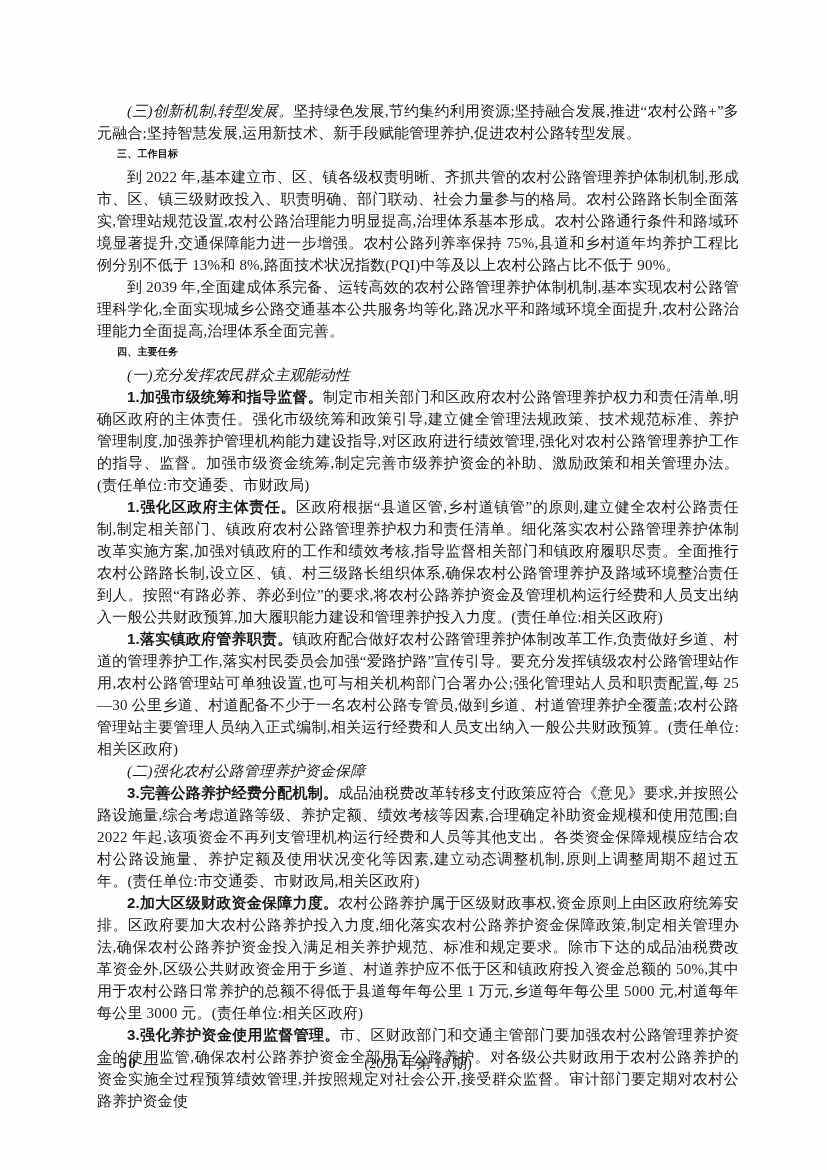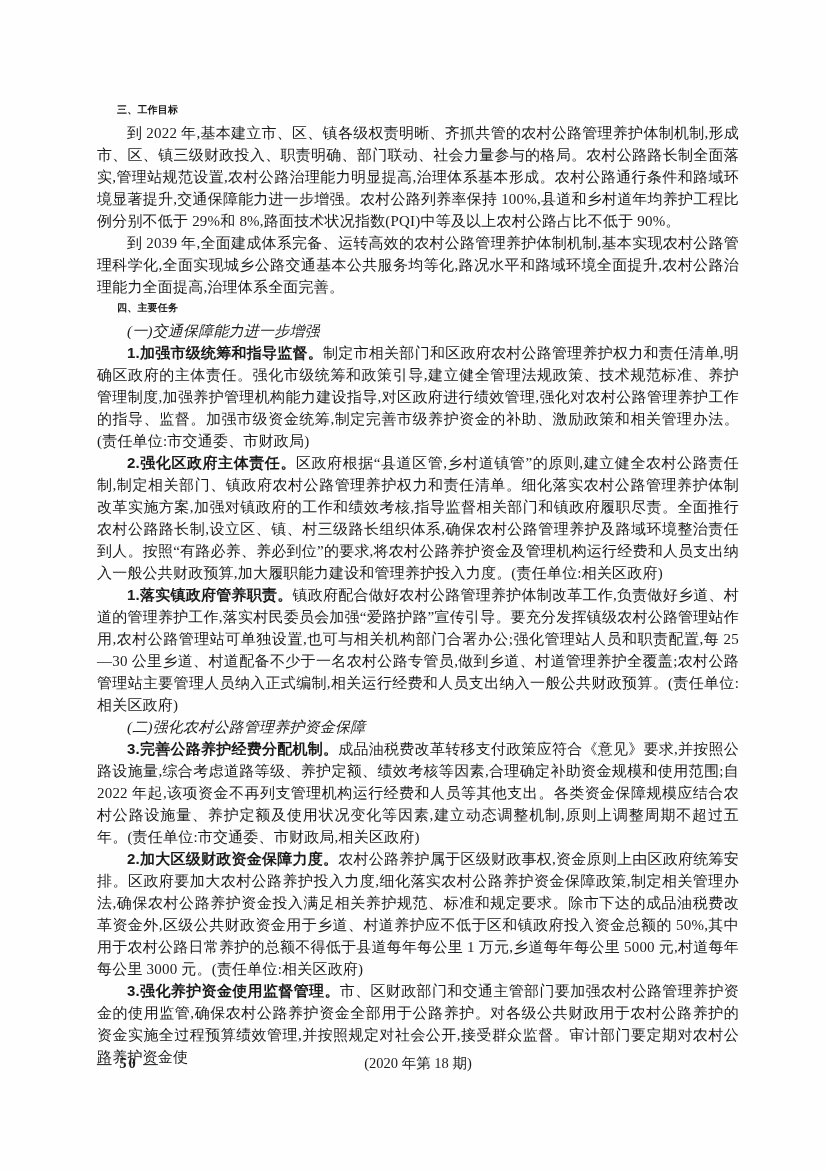--- a/index.html
+++ b/index.html
@@ -69,27 +69,28 @@
     right: 0;
     top: 0;
     text-align: center;
   }
 </style>
 </head>
 <body>
 
 <div class="page">
   <div class="doc-body">
+      <p class="para"><span class="lead-kai">(三)创新机制,转型发展。</span>坚持绿色发展,节约集约利用资源;坚持融合发展,推进“农村公路+”多元融合;坚持智慧发展,运用新技术、新手段赋能管理养护,促进农村公路转型发展。</p>
       <p class="heading">三、工作目标</p>
-      <p class="para">到 2022 年,基本建立市、区、镇各级权责明晰、齐抓共管的农村公路管理养护体制机制,形成市、区、镇三级财政投入、职责明确、部门联动、社会力量参与的格局。农村公路路长制全面落实,管理站规范设置,农村公路治理能力明显提高,治理体系基本形成。农村公路通行条件和路域环境显著提升,交通保障能力进一步增强。农村公路列养率保持 100%,县道和乡村道年均养护工程比例分别不低于 29%和 8%,路面技术状况指数(PQI)中等及以上农村公路占比不低于 90%。</p>
+      <p class="para">到 2022 年,基本建立市、区、镇各级权责明晰、齐抓共管的农村公路管理养护体制机制,形成市、区、镇三级财政投入、职责明确、部门联动、社会力量参与的格局。农村公路路长制全面落实,管理站规范设置,农村公路治理能力明显提高,治理体系基本形成。农村公路通行条件和路域环境显著提升,交通保障能力进一步增强。农村公路列养率保持 75%,县道和乡村道年均养护工程比例分别不低于 13%和 8%,路面技术状况指数(PQI)中等及以上农村公路占比不低于 90%。</p>
       <p class="para">到 2039 年,全面建成体系完备、运转高效的农村公路管理养护体制机制,基本实现农村公路管理科学化,全面实现城乡公路交通基本公共服务均等化,路况水平和路域环境全面提升,农村公路治理能力全面提高,治理体系全面完善。</p>
       <p class="heading">四、主要任务</p>
-      <p class="subheading">(一)交通保障能力进一步增强</p>
+      <p class="subheading">(一)充分发挥农民群众主观能动性</p>
       <p class="para"><span class="lead-bold">1.加强市级统筹和指导监督。</span>制定市相关部门和区政府农村公路管理养护权力和责任清单,明确区政府的主体责任。强化市级统筹和政策引导,建立健全管理法规政策、技术规范标准、养护管理制度,加强养护管理机构能力建设指导,对区政府进行绩效管理,强化对农村公路管理养护工作的指导、监督。加强市级资金统筹,制定完善市级养护资金的补助、激励政策和相关管理办法。(责任单位:市交通委、市财政局)</p>
-      <p class="para"><span class="lead-bold">2.强化区政府主体责任。</span>区政府根据“县道区管,乡村道镇管”的原则,建立健全农村公路责任制,制定相关部门、镇政府农村公路管理养护权力和责任清单。细化落实农村公路管理养护体制改革实施方案,加强对镇政府的工作和绩效考核,指导监督相关部门和镇政府履职尽责。全面推行农村公路路长制,设立区、镇、村三级路长组织体系,确保农村公路管理养护及路域环境整治责任到人。按照“有路必养、养必到位”的要求,将农村公路养护资金及管理机构运行经费和人员支出纳入一般公共财政预算,加大履职能力建设和管理养护投入力度。(责任单位:相关区政府)</p>
+      <p class="para"><span class="lead-bold">1.强化区政府主体责任。</span>区政府根据“县道区管,乡村道镇管”的原则,建立健全农村公路责任制,制定相关部门、镇政府农村公路管理养护权力和责任清单。细化落实农村公路管理养护体制改革实施方案,加强对镇政府的工作和绩效考核,指导监督相关部门和镇政府履职尽责。全面推行农村公路路长制,设立区、镇、村三级路长组织体系,确保农村公路管理养护及路域环境整治责任到人。按照“有路必养、养必到位”的要求,将农村公路养护资金及管理机构运行经费和人员支出纳入一般公共财政预算,加大履职能力建设和管理养护投入力度。(责任单位:相关区政府)</p>
       <p class="para"><span class="lead-bold">1.落实镇政府管养职责。</span>镇政府配合做好农村公路管理养护体制改革工作,负责做好乡道、村道的管理养护工作,落实村民委员会加强“爱路护路”宣传引导。要充分发挥镇级农村公路管理站作用,农村公路管理站可单独设置,也可与相关机构部门合署办公;强化管理站人员和职责配置,每 25—30 公里乡道、村道配备不少于一名农村公路专管员,做到乡道、村道管理养护全覆盖;农村公路管理站主要管理人员纳入正式编制,相关运行经费和人员支出纳入一般公共财政预算。(责任单位:相关区政府)</p>
       <p class="subheading">(二)强化农村公路管理养护资金保障</p>
       <p class="para"><span class="lead-bold">3.完善公路养护经费分配机制。</span>成品油税费改革转移支付政策应符合《意见》要求,并按照公路设施量,综合考虑道路等级、养护定额、绩效考核等因素,合理确定补助资金规模和使用范围;自 2022 年起,该项资金不再列支管理机构运行经费和人员等其他支出。各类资金保障规模应结合农村公路设施量、养护定额及使用状况变化等因素,建立动态调整机制,原则上调整周期不超过五年。(责任单位:市交通委、市财政局,相关区政府)</p>
       <p class="para"><span class="lead-bold">2.加大区级财政资金保障力度。</span>农村公路养护属于区级财政事权,资金原则上由区政府统筹安排。区政府要加大农村公路养护投入力度,细化落实农村公路养护资金保障政策,制定相关管理办法,确保农村公路养护资金投入满足相关养护规范、标准和规定要求。除市下达的成品油税费改革资金外,区级公共财政资金用于乡道、村道养护应不低于区和镇政府投入资金总额的 50%,其中用于农村公路日常养护的总额不得低于县道每年每公里 1 万元,乡道每年每公里 5000 元,村道每年每公里 3000 元。(责任单位:相关区政府)</p>
       <p class="para"><span class="lead-bold">3.强化养护资金使用监督管理。</span>市、区财政部门和交通主管部门要加强农村公路管理养护资金的使用监管,确保农村公路养护资金全部用于公路养护。对各级公共财政用于农村公路养护的资金实施全过程预算绩效管理,并按照规定对社会公开,接受群众监督。审计部门要定期对农村公路养护资金使</p>
     </div>
   <div class="footer">
     <span class="page-num">—  50  —</span>
     <span class="issue">(2020 年第 18 期)</span>
   </div>

